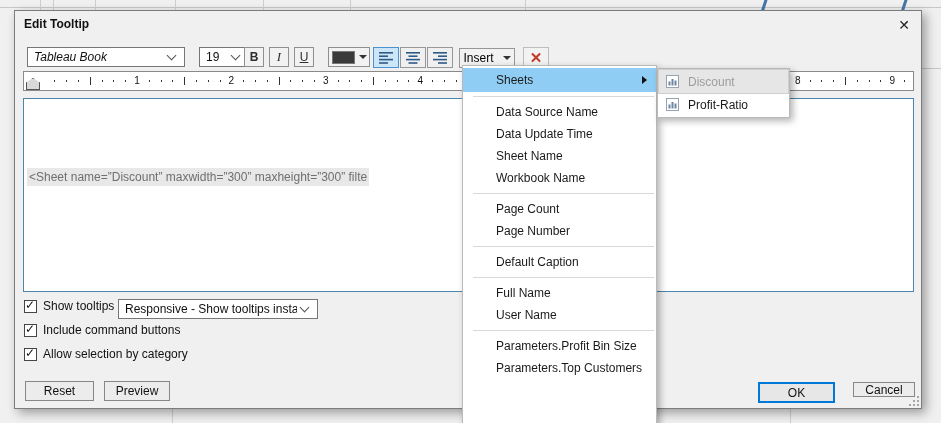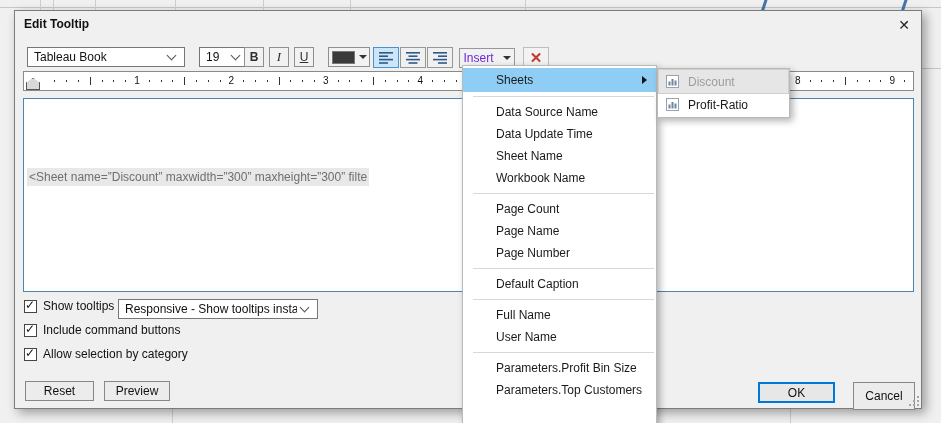--- a/index.html
+++ b/index.html
@@ -38,21 +38,21 @@
   .color-btn { position:absolute; width:42px; height:20px; background:#f2f2f2; border:1px solid #8f8f8f;
     display:flex; align-items:center; padding-left:3px; cursor:pointer; }
   .swatch { width:23px; height:13px; background:#3a3a3a; border:1px solid #777; }
   .caret-down { width:0; height:0; border-left:4px solid transparent; border-right:4px solid transparent;
     border-top:4px solid #333; margin-left:4px; }
   .align-btn { position:absolute; width:26px; height:21px; background:#f0f0f0; border:1px solid #989898;
     display:flex; align-items:center; justify-content:center; cursor:pointer; }
   .align-btn.sel { background:#cde6f7; border-color:#4a93d2; }
   .align-ico { display:block; }
   .insert-btn { position:absolute; left:444px; top:37px; width:56px; height:20px; background:#f2f2f2;
-    border:1px solid #979797; font-size:12px; color:#6d28d9; display:flex; align-items:center;
+    border:1px solid #979797; font-size:12px; color:#000000; display:flex; align-items:center;
     justify-content:center; gap:5px; cursor:pointer; }
   .del-btn { position:absolute; left:508px; top:36px; width:26px; height:22px; background:#f2f2f2;
     border:1px solid #bdbdbd; color:#c0392b; font-size:15px; font-weight:bold; text-align:center;
     line-height:20px; cursor:pointer; }
 
   
   #ruler { position:absolute; left:8px; top:60px; width:891px; height:20px; background:#fff;
     border:1px solid #8a8a8a; overflow:hidden; }
   .r-num { position:absolute; top:3px; transform:translateX(-50%); font-size:10px; color:#111; }
   .r-tick { position:absolute; width:1px; background:#333; }
@@ -116,21 +116,21 @@
   <div class="bg-hline" style="left:922px;top:68px;width:19px;"></div>
   <div class="bg-vline" style="left:172px;top:409px;height:14px;"></div>
   <div class="bg-vline" style="left:790px;top:409px;height:14px;"></div>
   <div class="pill" style="top:45px;">GG</div>
   <div class="pill" style="top:70px;">GG</div>
 
   <div id="dialog">
     <div class="dlg-title">Edit Tooltip</div>
     <div class="dlg-close">✕</div>
 
-    <div class="select-box" style="left:12px;top:36px;width:158px;">
+    <div class="select-box" style="left:12px;top:36px;width:158px;font-style:italic;">
       <span class="val">Tableau Book</span>
       <span class="chev"></span>
     </div>
     <div class="select-box" style="left:184px;top:36px;width:50px;">
       <span class="val">19</span>
       <span class="chev"></span>
     </div>
     <div class="tb-btn b" style="left:229px;top:36px;">B</div>
     <div class="tb-btn i" style="left:254px;top:36px;">I</div>
     <div class="tb-btn u" style="left:279px;top:36px;">U</div>
@@ -276,21 +276,21 @@
     <div class="cb-row" style="left:9px;top:336px;">
       <span class="cb-box">
           <span class="ck">✓</span>
         </span>
       <span>Allow selection by category</span>
     </div>
 
     <div class="btn" style="left:10px;top:370px;width:69px;height:20px;">Reset</div>
     <div class="btn" style="left:89px;top:370px;width:66px;height:20px;">Preview</div>
     <div class="btn" id="btn-ok" style="left:743px;top:371px;width:77px;height:21px;">OK</div>
-    <div class="btn" style="left:838px;top:371px;width:62px;height:28px;">Cancel</div>
+    <div class="btn" style="left:838px;top:371px;width:62px;height:15px;">Cancel</div>
     <div class="grip">
       <i style="right:0;bottom:0;"></i>
         <i style="right:4px;bottom:0;"></i>
         <i style="right:8px;bottom:0;"></i>
       <i style="right:0;bottom:4px;"></i>
         <i style="right:4px;bottom:4px;"></i>
         <i style="right:0;bottom:8px;"></i>
     </div>
   </div>
 
@@ -310,23 +310,20 @@
         <span>Sheet Name</span>
       </div>
     <div class="mi">
         <span>Workbook Name</span>
       </div>
     <div class="msep"></div>
     <div class="mi">
         <span>Page Count</span>
       </div>
     <div class="mi">
-        <span>Page Name</span>
-      </div>
-    <div class="mi">
         <span>Page Number</span>
       </div>
     <div class="msep"></div>
     <div class="mi">
         <span>Default Caption</span>
       </div>
     <div class="msep"></div>
     <div class="mi">
         <span>Full Name</span>
       </div>

